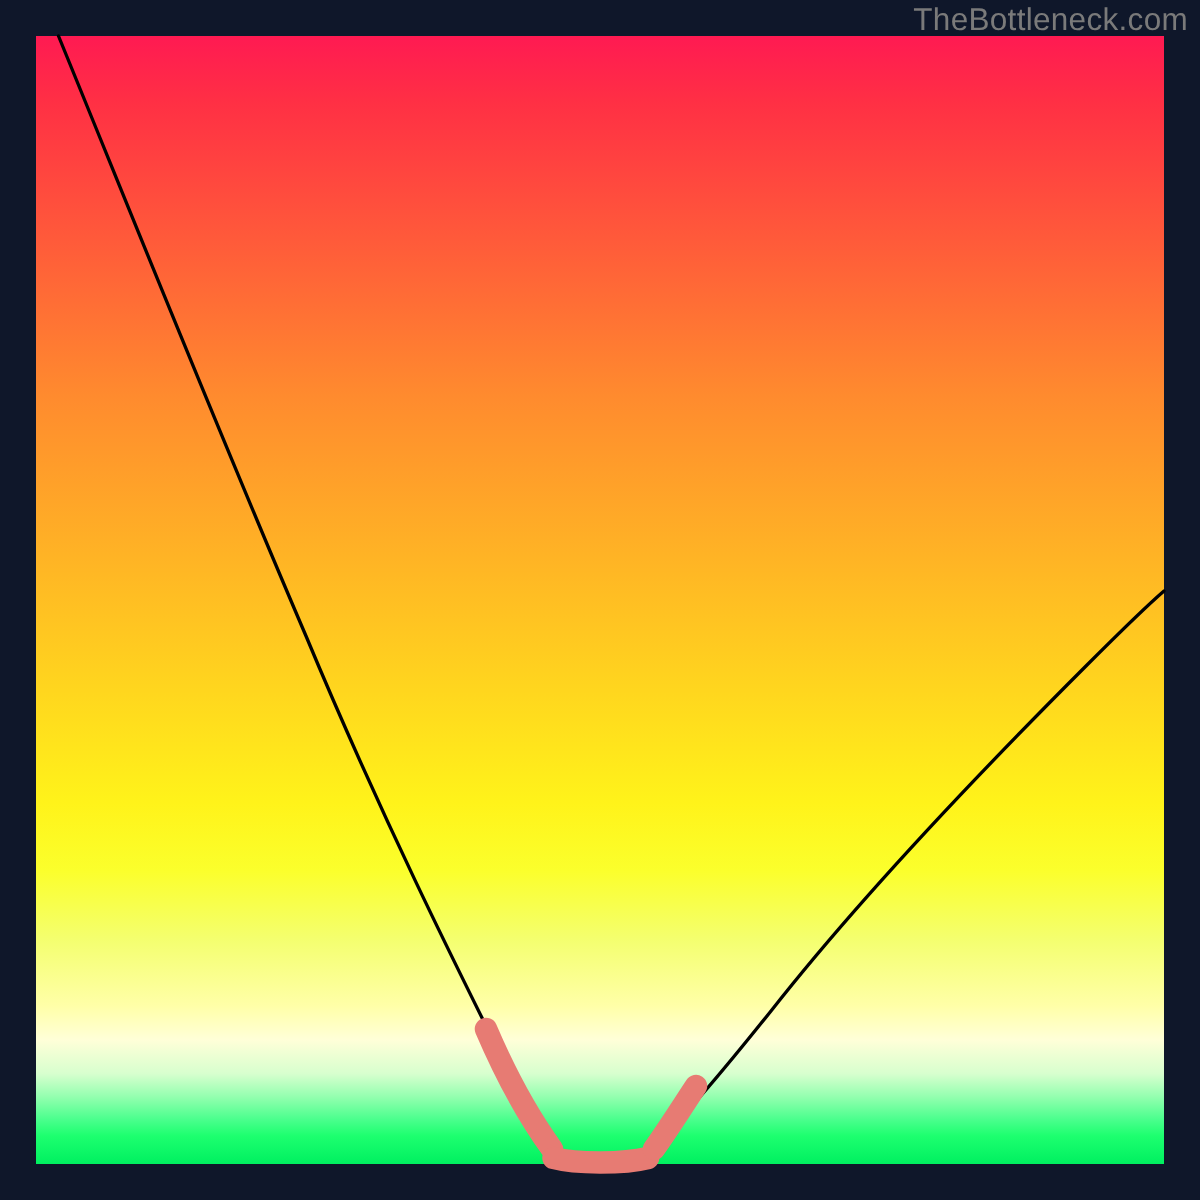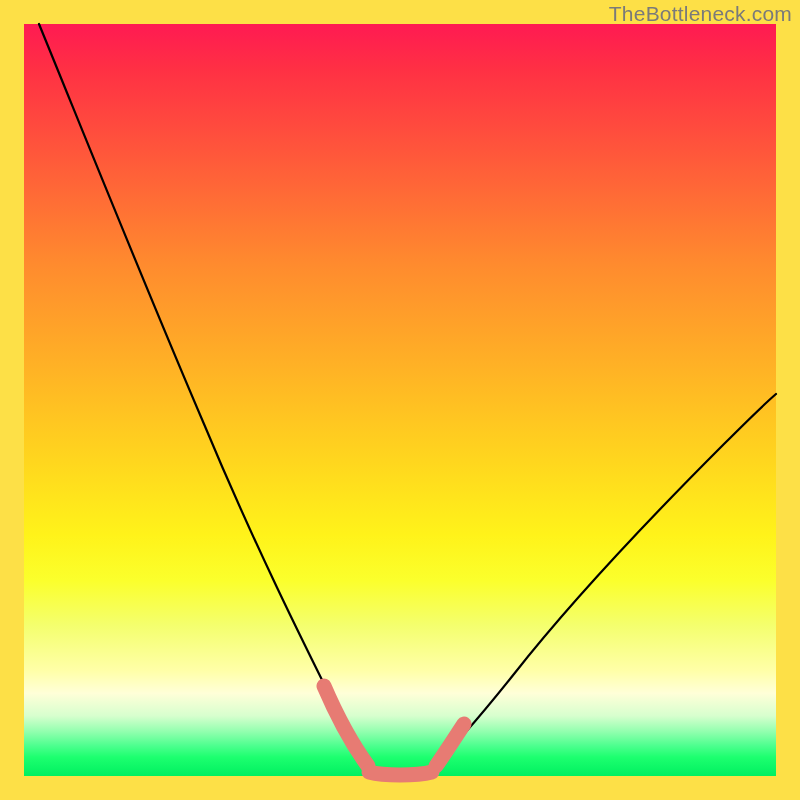--- a/index.html
+++ b/index.html
@@ -10,21 +10,21 @@
     background: #000;
     overflow: hidden;
     font-family: Arial, Helvetica, sans-serif;
   }
   .frame {
     position: absolute;
     left: 0;
     top: 0;
     width: 800px;
     height: 800px;
-    background: #fde047;
+    background: #0f172a;
   }
   .plot {
     position: absolute;
     left: 24px;
     top: 24px;
     width: 752px;
     height: 752px;
     background: linear-gradient(
       to bottom,
       #ff1a52 0%,

